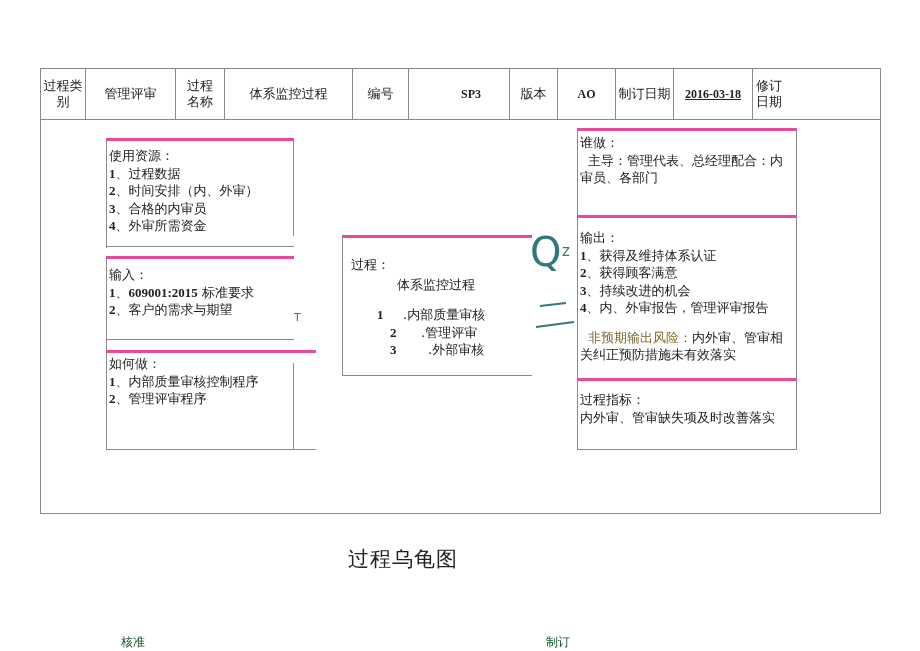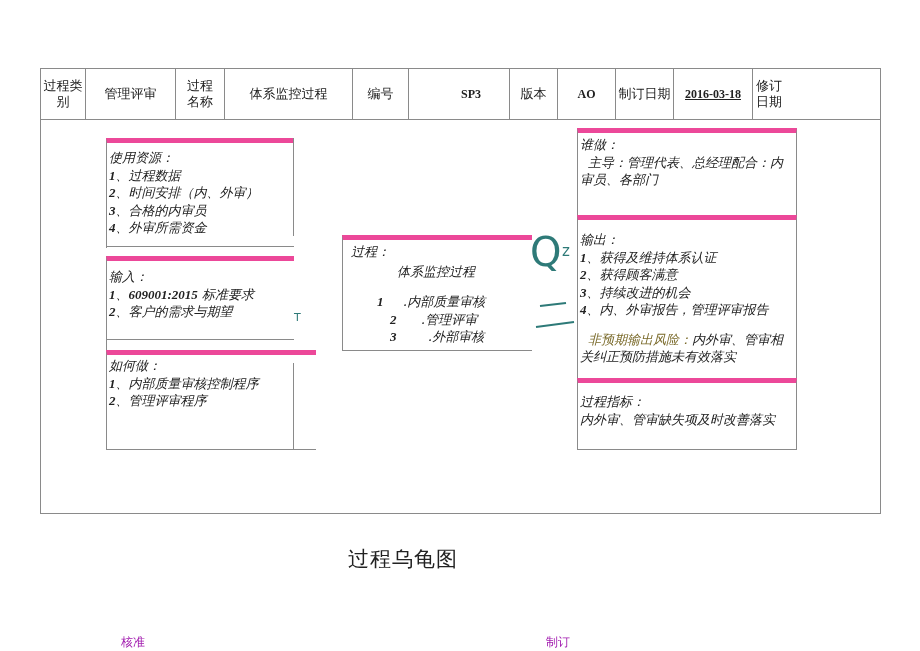--- a/index.html
+++ b/index.html
@@ -13,29 +13,29 @@
             display: flex; align-items: center; justify-content: center; text-align: center;
             font-size: 13px; line-height: 16px; }
   .hdr .c:last-child { border-right: none; }
   .hdr .b { font-weight: bold; font-size: 12px; font-family: "Liberation Serif", serif; }
   .main { position: absolute; left: 40px; top: 119px; width: 841px; height: 395px;
           border: 1px solid #8a8a8a; border-top: none; box-sizing: border-box; }
   .box { position: absolute; font-size: 13px; line-height: 17.5px; padding: 2px 2px; box-sizing: border-box; }
   .box .ln { white-space: nowrap; }
   .num { font-weight: bold; font-family: "Liberation Serif", serif; }
   .bl { border-left: 1px solid #8a8a8a; }
-  .bt { border-top: 5px solid #ec4899; font-style: italic; }
+  .bt { border-top: 3px solid #ec4899; }
   .bb { border-bottom: 1px solid #8a8a8a; }
   .br { border-right: 1px solid #8a8a8a; }
   .hline { position: absolute; height: 0; border-top: 1px solid #8a8a8a; }
   .vline { position: absolute; width: 0; border-left: 1px solid #8a8a8a; }
   .risk-label { color: #7a6a2a; }
   .mark { color: #2e7a78; font-family: "DejaVu Sans", sans-serif; }
   .title { position: absolute; left: 348px; top: 545px; font-size: 21px; letter-spacing: 1px; }
-  .sig { position: absolute; top: 634px; font-size: 12px; color: #a21caf; }
+  .sig { position: absolute; top: 634px; font-size: 12px; color: #14532d; }
 </style>
 </head>
 <body>
 
 <div class="hdr">
   <div class="c" style="width:45px;padding:0 2px;">过程类别</div>
   <div class="c" style="width:90px;">管理评审</div>
   <div class="c" style="width:49px;padding:0 6px;">过程名称</div>
   <div class="c" style="width:128px;">体系监控过程</div>
   <div class="c" style="width:56px;">编号</div>
@@ -69,21 +69,21 @@
 <div class="hline" style="left:106px;top:339px;width:188px;"></div>
 <div class="abs mark" style="left:294px;top:311px;font-size:11px;">T</div>
 
 <div class="box bl bt bb" style="left:106px;top:350px;width:210px;height:100px;">
   <div class="ln">如何做：</div>
   <div class="ln"><span class="num">1</span><span>、内部质量审核控制程序</span></div>
   <div class="ln"><span class="num">2</span><span>、管理评审程序</span></div>
 </div>
 <div class="vline" style="left:293px;top:363px;height:87px;"></div>
 
-<div class="box bl bt bb" style="left:342px;top:235px;width:190px;height:116px;padding:1px 8px;">
+<div class="box bl bt bb" style="left:342px;top:235px;width:190px;height:141px;padding:16px 8px;">
   <div class="ln" style="margin-top:2px;">过程：</div>
   <div class="ln" style="padding-left:46px;margin-top:2px;">体系监控过程</div>
   <div class="ln" style="margin-top:13px;"><span class="num" style="display:inline-block;width:52px;padding-left:26px;box-sizing:border-box;">1</span><span>.内部质量审核</span></div>
   <div class="ln"><span class="num" style="display:inline-block;width:70px;padding-left:39px;box-sizing:border-box;">2</span><span>.管理评审</span></div>
   <div class="ln"><span class="num" style="display:inline-block;width:77px;padding-left:39px;box-sizing:border-box;">3</span><span>.外部审核</span></div>
 </div>
 
 <div class="abs mark" style="left:530px;top:232px;font-size:40px;line-height:40px;">Q</div>
 <div class="abs mark" style="left:562px;top:242px;font-size:15px;">z</div>
 <svg class="abs" style="left:530px;top:296px;" width="50" height="36">

